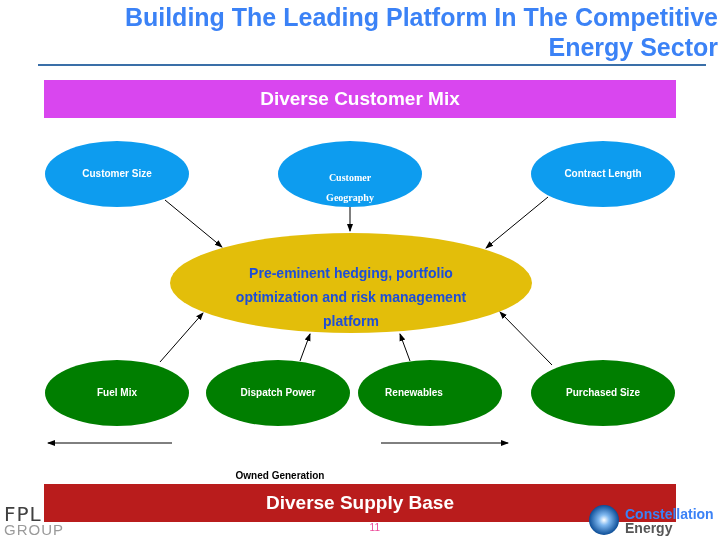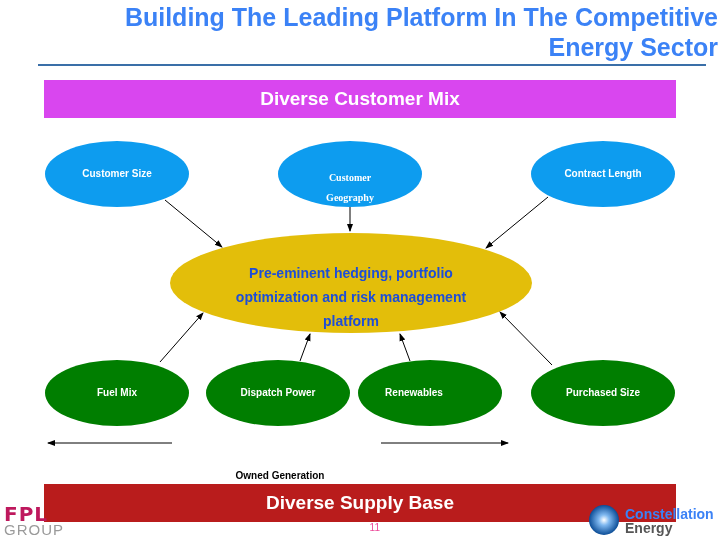--- a/index.html
+++ b/index.html
@@ -84,21 +84,21 @@
     <span style="width:90px">Purchased Size</span>
   </div>
 
 <div class="owned">Owned Generation</div>
 
 <div class="bar bottom">
     <span>Diverse Supply Base</span>
   </div>
 
 <div class="fpl">
-  <div style="font-weight:bold;font-size:20px;line-height:17px;color:#be185d;letter-spacing:1px;font-family:'DejaVu Sans',sans-serif;">FPL</div>
+  <div style="font-weight:normal;font-size:20px;line-height:17px;color:#404040;letter-spacing:1px;font-family:'DejaVu Sans',sans-serif;">FPL</div>
   <div style="font-size:15px;line-height:13px;color:#9a9a9a;letter-spacing:1px;">GROUP</div>
 </div>
 
 <div class="pagenum">11</div>
 
 <div class="ce">
   <svg width="32" height="32" style="position:absolute;left:0;top:1px;">
     <defs>
         <radialGradient id="cg" cx="50%" cy="50%" r="50%">
           <stop offset="0%" stop-color="#ffffff"></stop>

